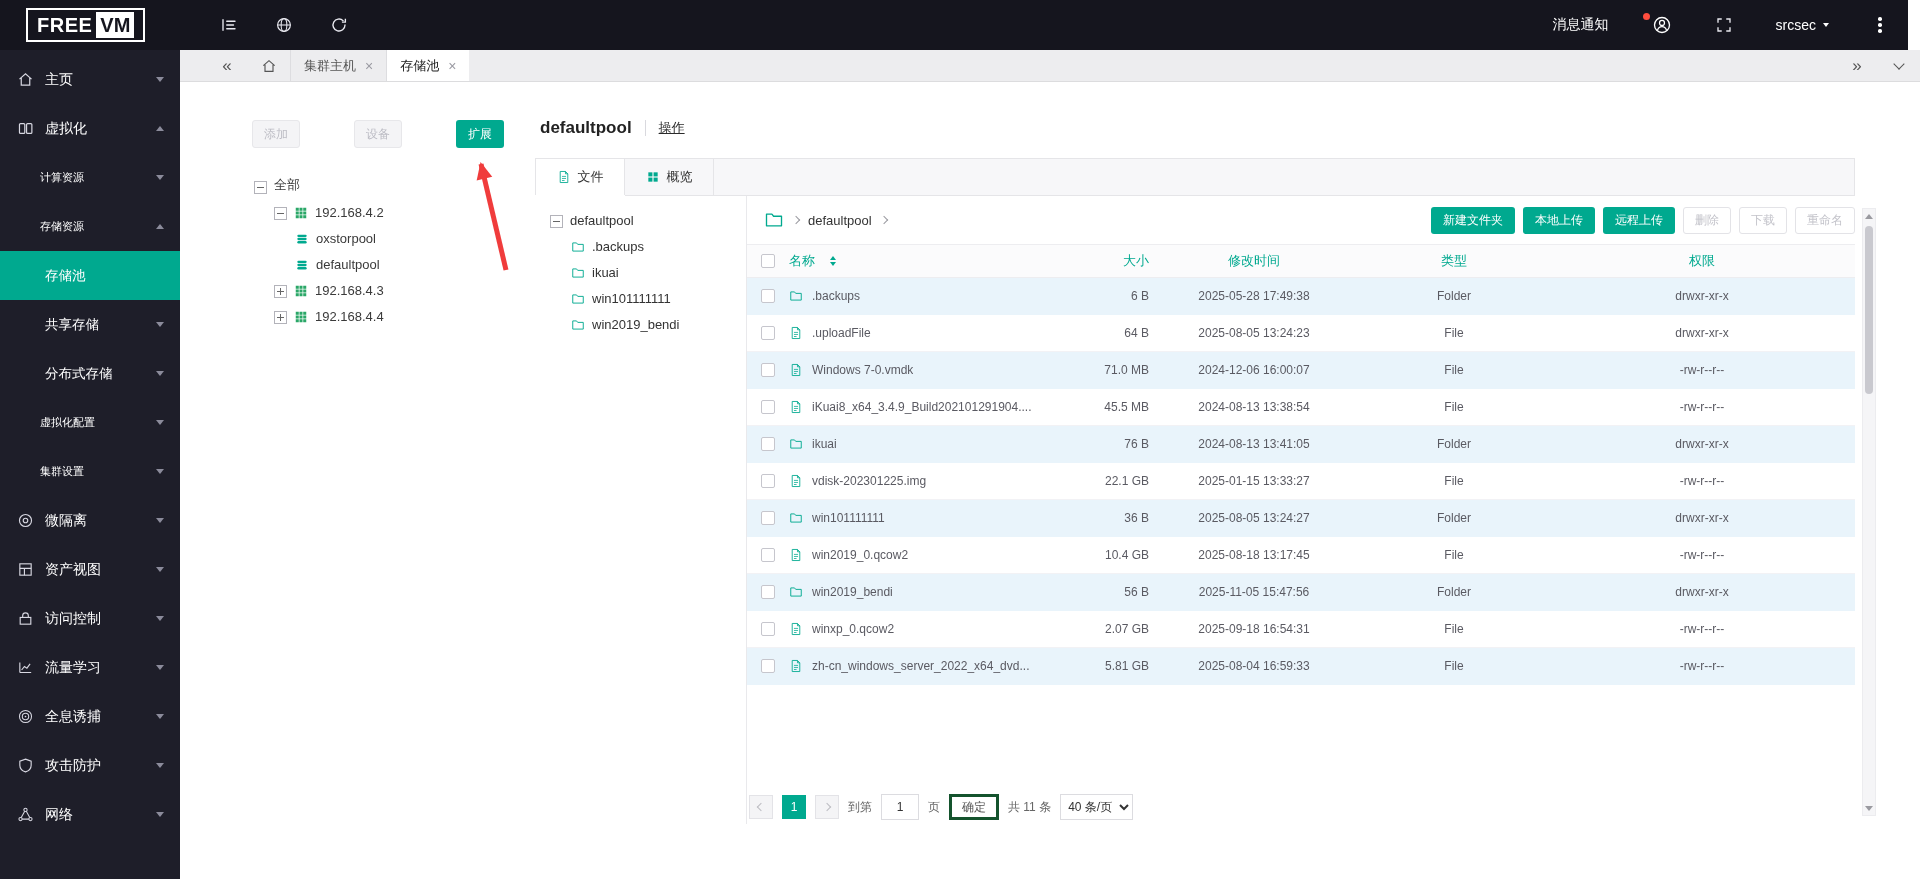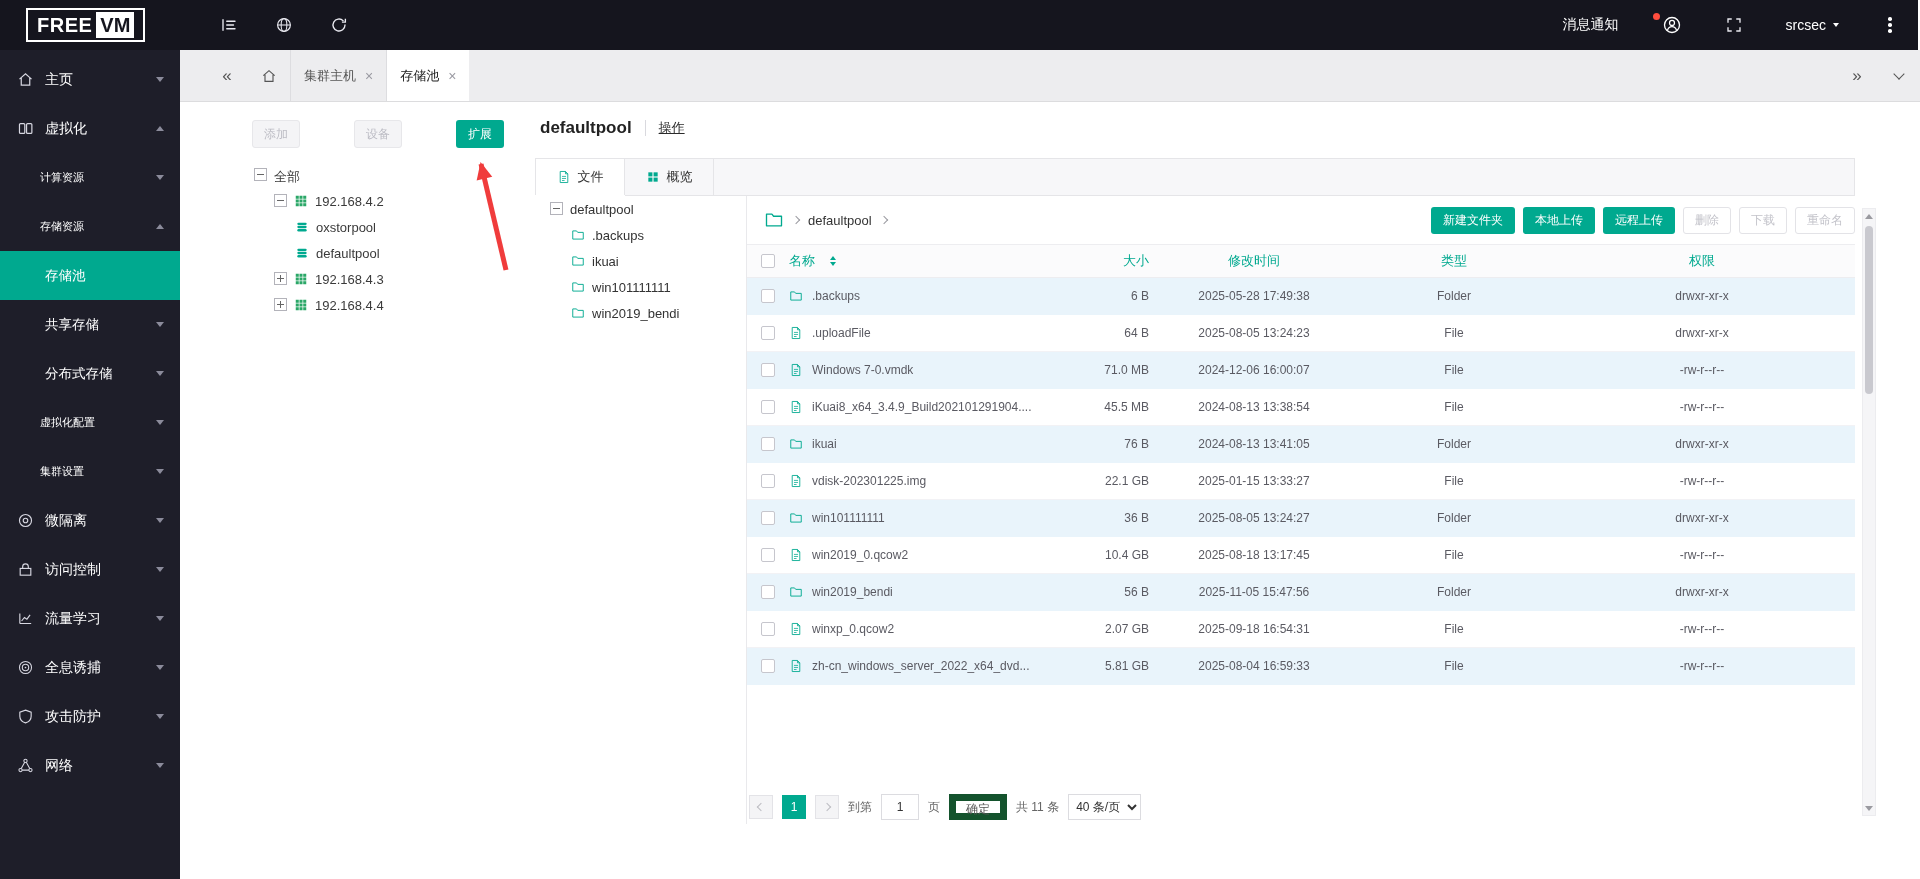--- a/index.html
+++ b/index.html
@@ -1,21 +1,21 @@
 <!DOCTYPE html>
 <html><head>
 <meta charset="utf-8">
 <style>
 *{margin:0;padding:0;box-sizing:border-box}
 html,body{width:1920px;height:879px;font-family:"Liberation Sans","DejaVu Sans",sans-serif;background:#fff;overflow:hidden;color:#333;font-size:13px}
 svg{display:block}.i14{width:14px;height:14px}.i16{width:16px;height:16px}.i18{width:18px;height:18px}.i20{width:20px;height:20px}
 .teal-ic{color:#00a98f}.green-ic{color:#2aa767}
 
 
-.topbar{position:absolute;left:0;top:0;right:2px;height:50px;background:#15151e;display:flex;align-items:center;z-index:30}
+.topbar{position:absolute;left:0;top:0;right:12px;height:50px;background:#15151e;display:flex;align-items:center;z-index:30}
 .logo{margin-left:26px;border:2px solid #fff;height:34px;display:flex;align-items:center;padding:0 9px}
 .logo-free{color:#fff;font-weight:bold;font-size:20px;letter-spacing:.5px}
 .logo-vm{background:#fff;color:#15151e;font-weight:bold;font-size:20px;line-height:26px;padding:0 4px;margin-left:4px}
 .tb-icons{display:flex;align-items:center;gap:37px;margin-left:75px}
 .icbtn{cursor:pointer;color:#e9e9f0;display:flex;align-items:center;justify-content:center}
 .tb-right{margin-left:auto;display:flex;align-items:center;gap:43px;margin-right:20px;color:#fff;font-size:14px}
 .tb-link{cursor:pointer;white-space:nowrap}
 .avatar-wrap{position:relative;display:flex;cursor:pointer;color:#fff}
 .dot{position:absolute;left:-9px;top:-2px;width:7px;height:7px;border-radius:50%;background:#ff4d3e}
 .user{display:flex;align-items:center;gap:7px;cursor:pointer}
@@ -32,21 +32,21 @@
 .sidebar{position:absolute;left:0;top:50px;bottom:0;width:180px;background:#1e1e29;padding-top:5px;overflow:hidden;z-index:20}
 .sb-item{height:49px;display:flex;align-items:center;padding:0 16px 0 17px;color:#fff;font-size:14px;cursor:pointer}
 .sb-item .sic{width:17px;height:17px;margin-right:11px;color:#d8d8e2;flex:0 0 17px}
 .sb-item .lbl{flex:1;white-space:nowrap}
 .sb-item .tri{margin-left:8px;flex:0 0 auto}
 .sb-sub{padding-left:40px;font-size:11px}
 .sb-sub2{padding-left:45px;font-size:13.5px}
 .sb-item.selected{background:#00a98f}
 
 
-.tabbar{position:absolute;left:180px;top:50px;right:0;height:52px;background:#ededef;border-bottom:1px solid #dcdcde;display:flex;align-items:stretch;padding-left:26px;z-index:10}
+.tabbar{position:absolute;left:180px;top:50px;right:0;height:32px;background:#ededef;border-bottom:1px solid #dcdcde;display:flex;align-items:stretch;padding-left:26px;z-index:10}
 .tnav{width:42px;display:flex;align-items:center;justify-content:center;color:#555;cursor:pointer}
 .tnav.laquo::before{content:"«";font-size:17px}
 .tnav.raquo::before{content:"»";font-size:17px}
 .cvdown{width:8px;height:8px;border-right:1.6px solid #555;border-bottom:1.6px solid #555;transform:rotate(45deg);margin-top:-3px}
 .tab{display:flex;align-items:center;gap:9px;padding:0 13px;font-size:13px;color:#555;border-left:1px solid #dddde0;cursor:pointer}
 .tab.active{background:#fff;color:#222}
 .tab .x{color:#9a9aa2;font-size:14px;line-height:1;cursor:pointer}
 .tab .x::before{content:"×"}
 .tabbar-right{margin-left:auto;display:flex}
 
@@ -55,21 +55,21 @@
 
 .btn{position:absolute;top:26px;height:28px;width:48px;display:flex;align-items:center;justify-content:center;font-size:12px;border-radius:3px;border:1px solid transparent;cursor:pointer;font-family:inherit}
 .btn.disabled{background:#f4f4f6;border-color:#e7e7ea;color:#bcbcc4;cursor:default}
 .btn.teal{background:#00a98f;color:#fff}
 #btn-add{left:72px}#btn-device{left:174px}#btn-expand{left:276px}
 .annot{position:absolute;left:286px;top:56px;pointer-events:none;z-index:5}
 
 
 .tree{position:absolute;font-size:13px;color:#3a3a3a}
 #host-tree{left:74px;top:74px}
-.tnode{display:flex;align-items:flex-start;height:26px;gap:7px;cursor:pointer;white-space:nowrap}
+.tnode{display:flex;align-items:flex-end;height:26px;gap:7px;cursor:pointer;white-space:nowrap}
 .lv1{margin-left:20px}
 .lv2{margin-left:41px}
 .flv1{margin-left:21px}
 .exp{position:relative;width:13px;height:13px;border:1px solid #b3b3ba;background:#fff;flex:0 0 13px}
 .exp::before{content:"";position:absolute;left:2px;right:2px;top:5px;height:1px;background:#666}
 .exp.plus::after{content:"";position:absolute;top:2px;bottom:2px;left:5px;width:1px;background:#666}
 
 
 .pool-title{position:absolute;left:360px;top:24px;display:flex;align-items:center;gap:13px}
 .pool-title h1{font-size:17px;color:#222;font-weight:bold}
@@ -113,21 +113,21 @@
 .sort .d{border-top:4px solid #00a98f}
 
 
 .pager{position:absolute;left:2px;top:598px;display:flex;align-items:center;gap:9px;font-size:12px;color:#666}
 .pg-btn{width:24px;height:24px;background:#f4f4f6;border:1px solid #e3e3e7;display:flex;align-items:center;justify-content:center;cursor:default}
 .pg-btn .ch{width:6px;height:6px;border-right:1.5px solid #bcbcc2;border-bottom:1.5px solid #bcbcc2;display:block}
 .ch.l{transform:rotate(135deg)}
 .ch.r{transform:rotate(-45deg)}
 .pg-cur{width:24px;height:24px;background:#00a98f;color:#fff;display:flex;align-items:center;justify-content:center;cursor:pointer}
 .pg-in{width:38px;height:26px;border:1px solid #dcdce0;text-align:center;font-size:12px;color:#333;font-family:inherit}
-.pg-ok{height:26px;padding:0 10px;background:#fff;border:7px solid #14532d;font-size:12px;color:#555;cursor:pointer;font-family:inherit}
+.pg-ok{height:26px;padding:0 10px;background:#fff;border:3px solid #14532d;font-size:12px;color:#555;cursor:pointer;font-family:inherit}
 .pg-size{height:26px;border:1px solid #dcdce0;background:#fff;font-size:12px;color:#333;font-family:inherit;padding:0 3px}
 
 
 .vscroll{position:absolute;right:44px;top:114px;width:14px;height:608px;background:#f5f5f7;border:1px solid #ececef}
 .sc-up,.sc-down{position:absolute;left:0;right:0;height:14px;display:flex;align-items:center;justify-content:center;cursor:pointer}
 .sc-up{top:0}.sc-down{bottom:0}
 .sc-up i{width:0;height:0;border-left:4px solid transparent;border-right:4px solid transparent;border-bottom:5px solid #9a9aa0}
 .sc-down i{width:0;height:0;border-left:4px solid transparent;border-right:4px solid transparent;border-top:5px solid #9a9aa0}
 .sc-thumb{position:absolute;left:2px;width:8px;top:17px;height:168px;background:#c9c9cf;border-radius:4px;cursor:grab}
 </style>
@@ -317,20 +317,27 @@
   </div>
   <div class="sb-item sb-sub">
     <span class="lbl">集群设置</span>
     <i class="tri down"></i>
   </div>
   <div class="sb-item">
     <svg class="sic">
         <use href="#i-microseg"></use>
       </svg>
     <span class="lbl">微隔离</span>
+    <i class="tri down"></i>
+  </div>
+  <div class="sb-item">
+    <svg class="sic">
+        <use href="#i-asset"></use>
+      </svg>
+    <span class="lbl">资产视图</span>
     <i class="tri down"></i>
   </div>
   <div class="sb-item">
     <svg class="sic">
         <use href="#i-access"></use>
       </svg>
     <span class="lbl">访问控制</span>
     <i class="tri down"></i>
   </div>
   <div class="sb-item">

